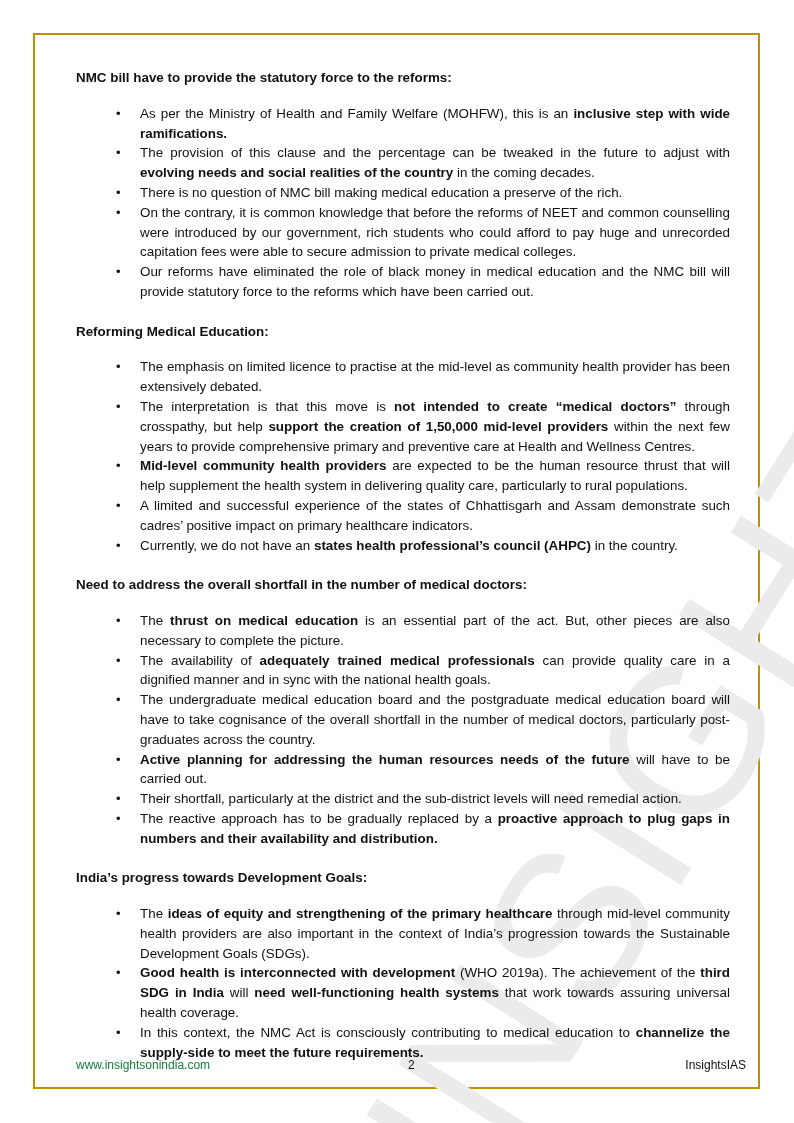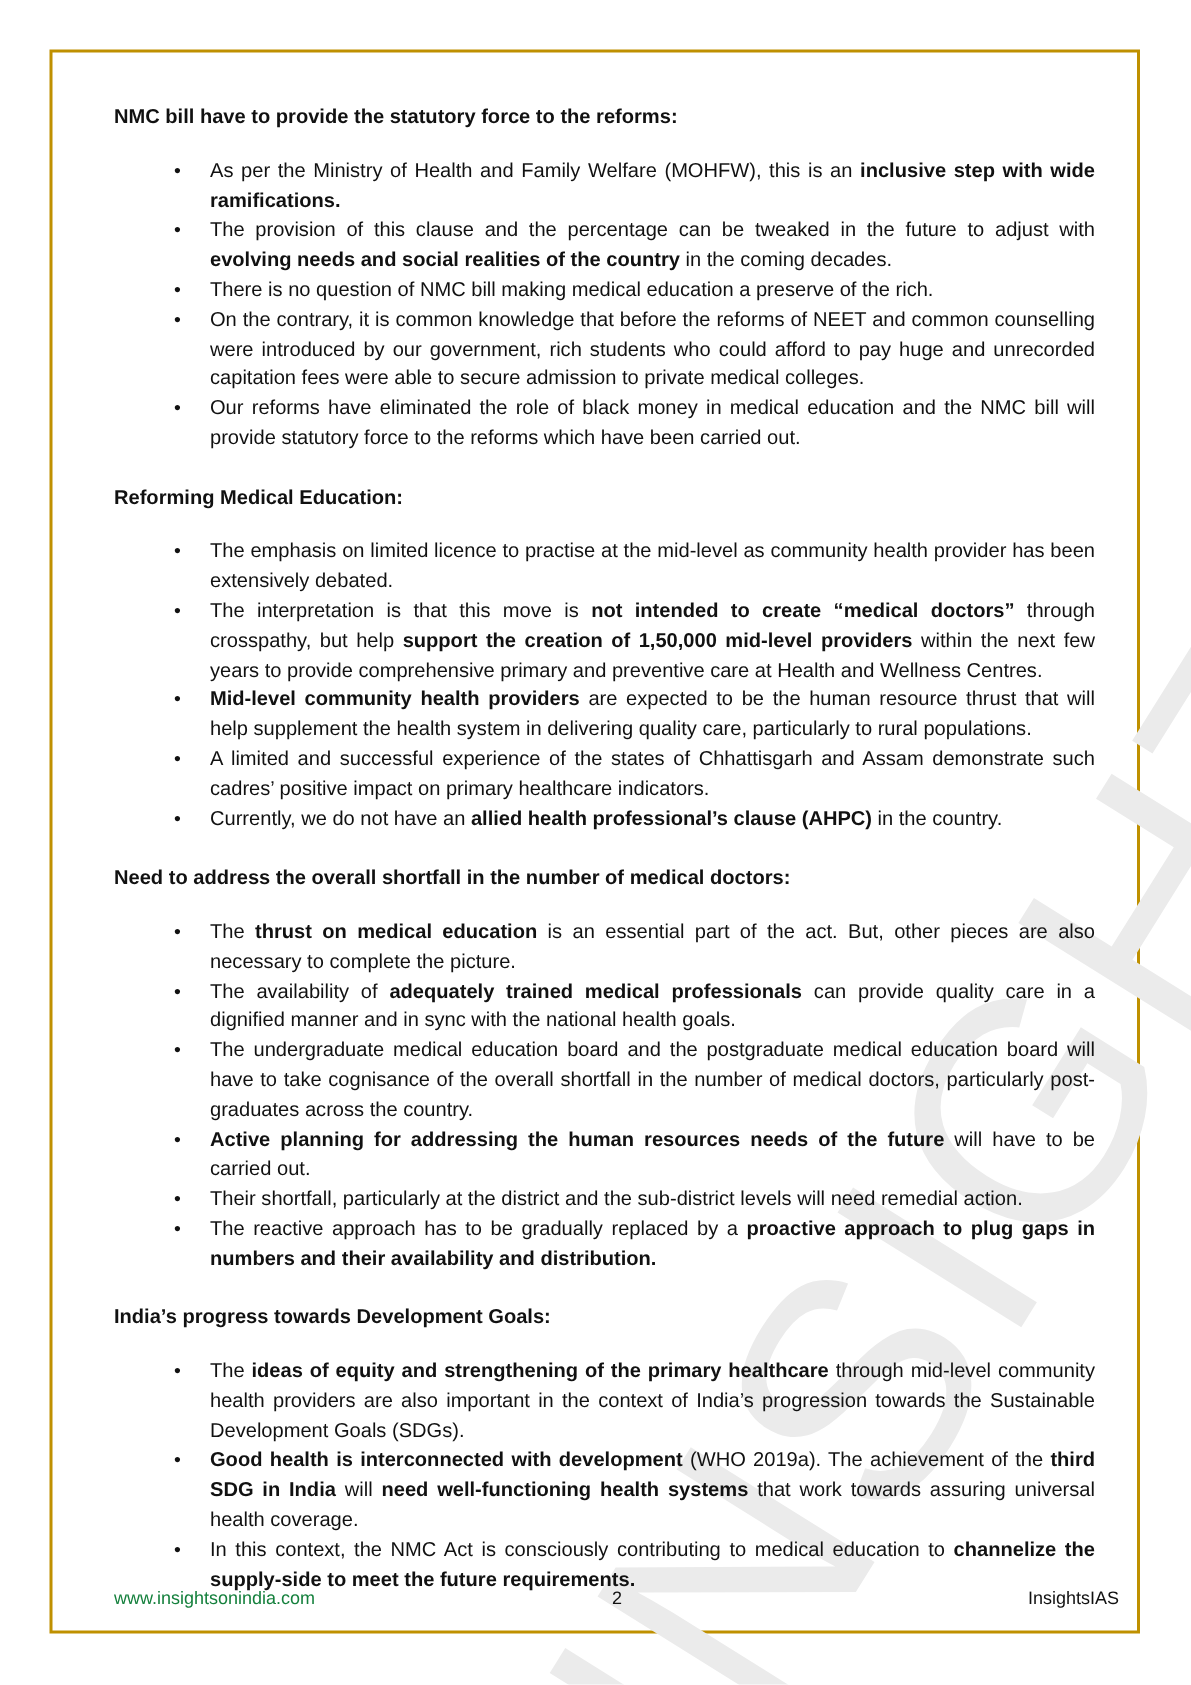--- a/index.html
+++ b/index.html
@@ -46,21 +46,21 @@
         <li><span>Our reforms have eliminated the role of black money in medical education and the NMC bill will provide statutory force to the reforms which have been carried out.</span></li>
       </ul>
     </div>
     <div class="section">
       <p class="section-heading">Reforming Medical Education:</p>
       <ul>
         <li><span>The emphasis on limited licence to practise at the mid-level as community health provider has been extensively debated.</span></li>
         <li><span>The interpretation is that this move is </span><b>not intended to create “medical doctors”</b><span> through crosspathy, but help </span><b>support the creation of 1,50,000 mid-level providers</b><span> within the next few years to provide comprehensive primary and preventive care at Health and Wellness Centres.</span></li>
         <li><b>Mid-level community health providers</b><span> are expected to be the human resource thrust that will help supplement the health system in delivering quality care, particularly to rural populations.</span></li>
         <li><span>A limited and successful experience of the states of Chhattisgarh and Assam demonstrate such cadres’ positive impact on primary healthcare indicators.</span></li>
-        <li><span>Currently, we do not have an </span><b>allied health professional’s clause (AHPC)</b><span> in the country.</span></li>
+        <li><span>Currently, we do not have an </span><b>states health professional’s council (AHPC)</b><span> in the country.</span></li>
       </ul>
     </div>
     <div class="section">
       <p class="section-heading">Need to address the overall shortfall in the number of medical doctors:</p>
       <ul>
         <li><span>The </span><b>thrust on medical education</b><span> is an essential part of the act. But, other pieces are also necessary to complete the picture.</span></li>
         <li><span>The availability of </span><b>adequately trained medical professionals</b><span> can provide quality care in a dignified manner and in sync with the national health goals.</span></li>
         <li><span>The undergraduate medical education board and the postgraduate medical education board will have to take cognisance of the overall shortfall in the number of medical doctors, particularly post-graduates across the country.</span></li>
         <li><b>Active planning for addressing the human resources needs of the future</b><span> will have to be carried out.</span></li>
         <li><span>Their shortfall, particularly at the district and the sub-district levels will need remedial action.</span></li>

